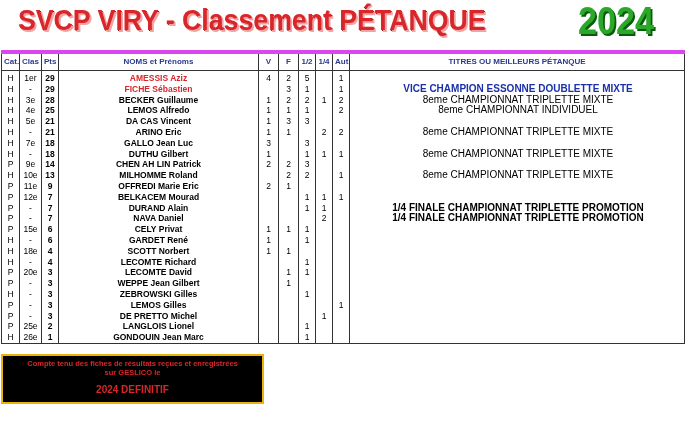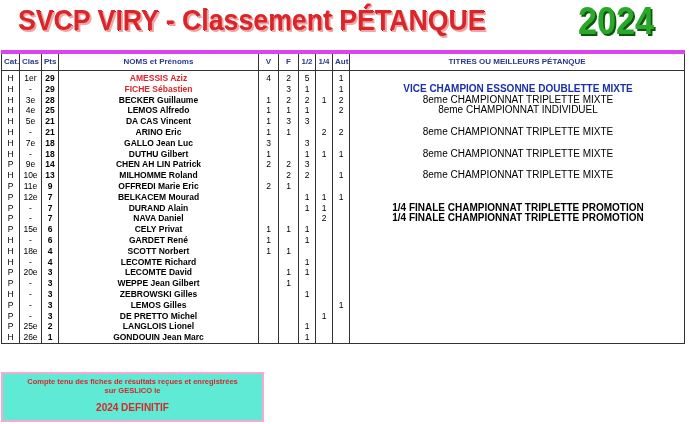--- a/index.html
+++ b/index.html
@@ -29,22 +29,22 @@
   table.grid tr.hdr th { background:#ffffff; }
   table.grid tbody tr:first-child td { padding-top:2px; }
   table.grid tbody tr:last-child td { border-bottom:1px solid #333; }
   .c { text-align:center; }
   .l { text-align:center; }
   .b { font-weight:bold; }
   .red { color:#d8262a; }
   .blue { color:#1a2fa8; font-weight:bold; }
   .titre { font-size:10px; padding-left:4px !important; }
   .footer {
-    position:absolute; left:1px; top:372px; width:259px; height:46px;
-    border:2px solid #f9a8d4; background:#5eead4;
+    position:absolute; left:1px; top:354px; width:259px; height:46px;
+    border:2px solid #eab308; background:#000000;
   }
   .footer .ft1 { color:#d8262a; font-weight:bold; font-size:7.5px; text-align:center; margin-top:3px; line-height:9px; }
   .footer .ft2 { color:#d8262a; font-weight:bold; font-size:10px; text-align:center; margin-top:7px; }
 </style>
 </head>
 <body>
 
 <div class="title">SVCP VIRY - Classement PÉTANQUE</div>
 <div class="year">2024</div>
 

